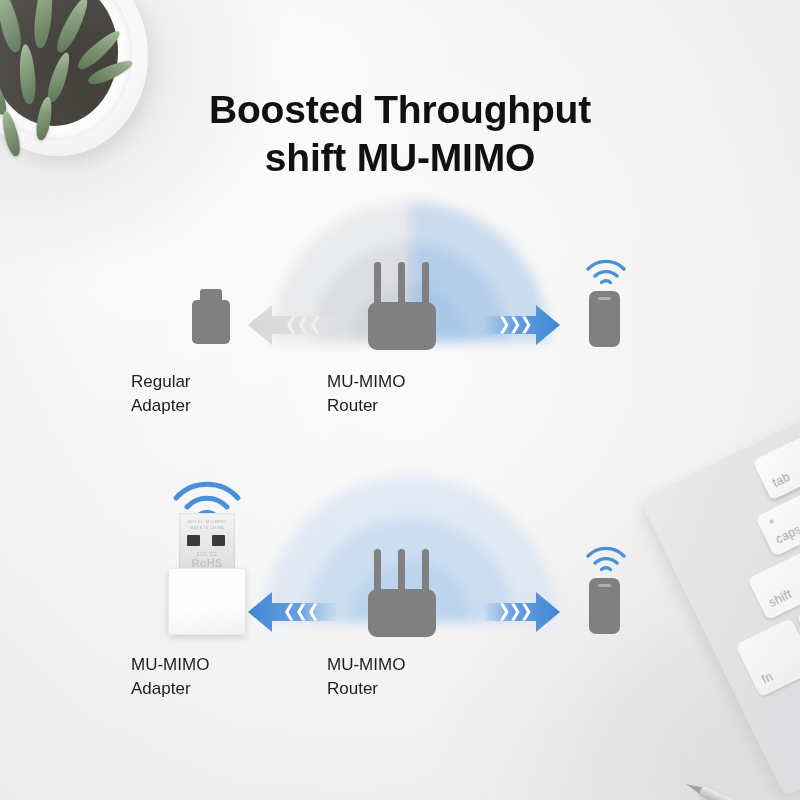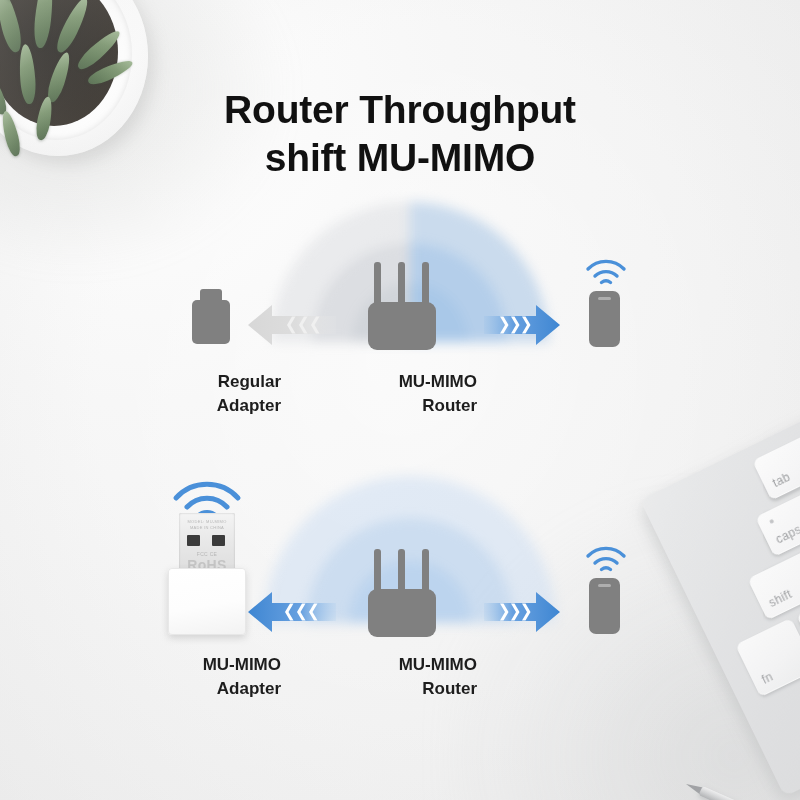--- a/index.html
+++ b/index.html
@@ -242,21 +242,21 @@
   .usb-white .metal .mark {
     position: absolute; left: 0; width: 56px;
     text-align: center;
     font-family: "Liberation Sans", sans-serif;
     color: #b7b7b7;
     letter-spacing: 0.3px;
   }
   .usb-white .metal .mark.m1 { top: 6px;  font-size: 4px; }
   .usb-white .metal .mark.m2 { top: 12px; font-size: 4px; }
   .usb-white .metal .mark.m3 { top: 38px; font-size: 5px; }
-  .usb-white .metal .mark.m4 { top: 44px; font-size: 14px; font-weight: bold; color: #c4c4c4; }
+  .usb-white .metal .mark.m4 { top: 44px; font-size: 11px; font-weight: bold; color: #c4c4c4; }
   .usb-white .shell {
     position: absolute; left: 0; top: 55px;
     width: 78px; height: 67px;
     background: linear-gradient(170deg, #ffffff 0%, #fdfdfd 55%, #f2f2f2 100%);
     border-radius: 4px;
     box-shadow: 0 3px 7px rgba(170,170,170,0.45), inset 0 0 0 1px rgba(230,230,230,0.9);
   }
 
   
   .phone { position: absolute; }
@@ -277,27 +277,26 @@
 
   
   .wifi { position: absolute; }
   .wifi-phone-top    { left: 585px; top: 256px; }
   .wifi-phone-bottom { left: 585px; top: 543px; }
   .wifi-usb          { left: 172px; top: 478px; }
 
   
   .label {
     position: absolute;
-    text-align: right;
+    text-align: left;
     font-family: "Liberation Sans", sans-serif;
     font-size: 17px;
     line-height: 1.42;
     color: #1d1d1d;
     white-space: pre-line;
-    font-weight: bold;
   }
   .lbl-reg-adapter { left: 131px; top: 370px; width: 150px; }
   .lbl-top-router  { left: 327px; top: 370px; width: 150px; }
   .lbl-mu-adapter  { left: 131px; top: 653px; width: 150px; }
   .lbl-bot-router  { left: 327px; top: 653px; width: 150px; }
 </style>
 </head>
 <body>
 
 <div id="stage">
@@ -354,21 +353,21 @@
   </div>
 
   <div class="pen">
     <div class="pen-tip"></div>
     <div class="pen-body"></div>
   </div>
 
   <div class="bg-vignette"></div>
 
   <div class="headline">
-    <span>Router Throughput</span>
+    <span>Boosted Throughput</span>
     <span class="l2">shift MU-MIMO</span>
   </div>
 
   <div class="row row-top">
 
     <div class="halo halo-top halo-soft">
       <div class="ring r1"></div>
       <div class="ring r2"></div>
       <div class="ring r3"></div>
       <div class="blue-half">

